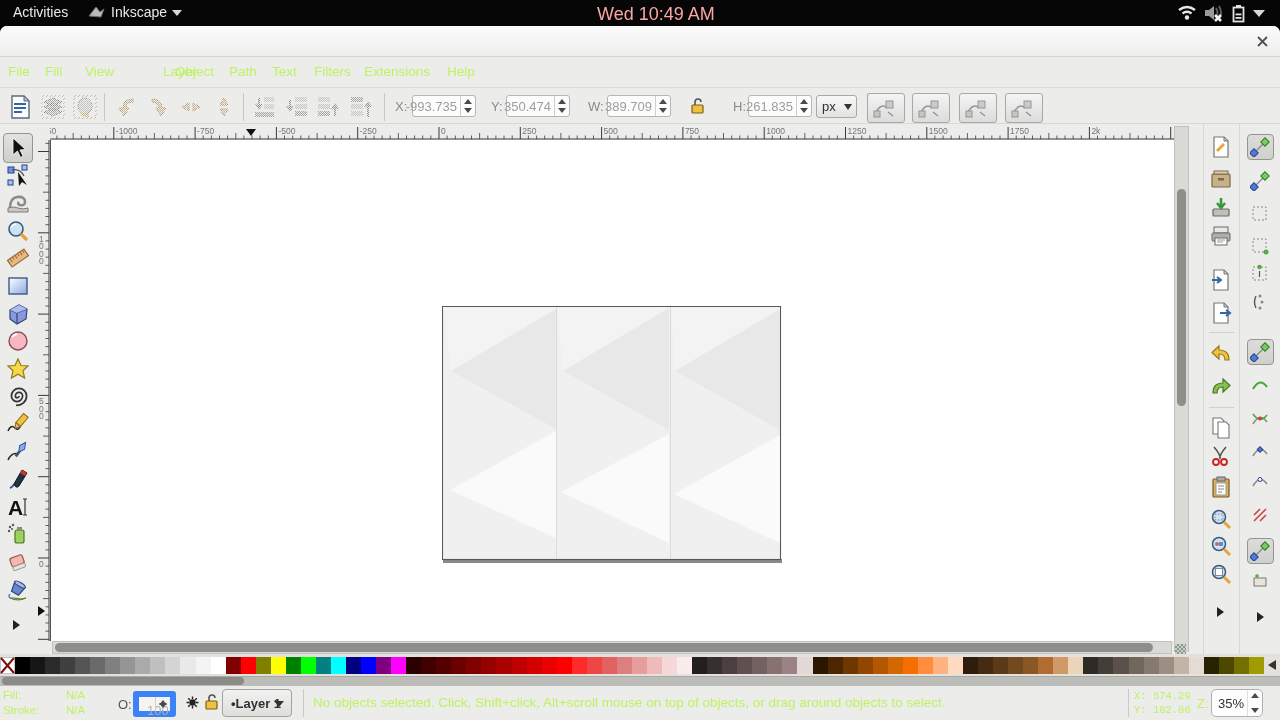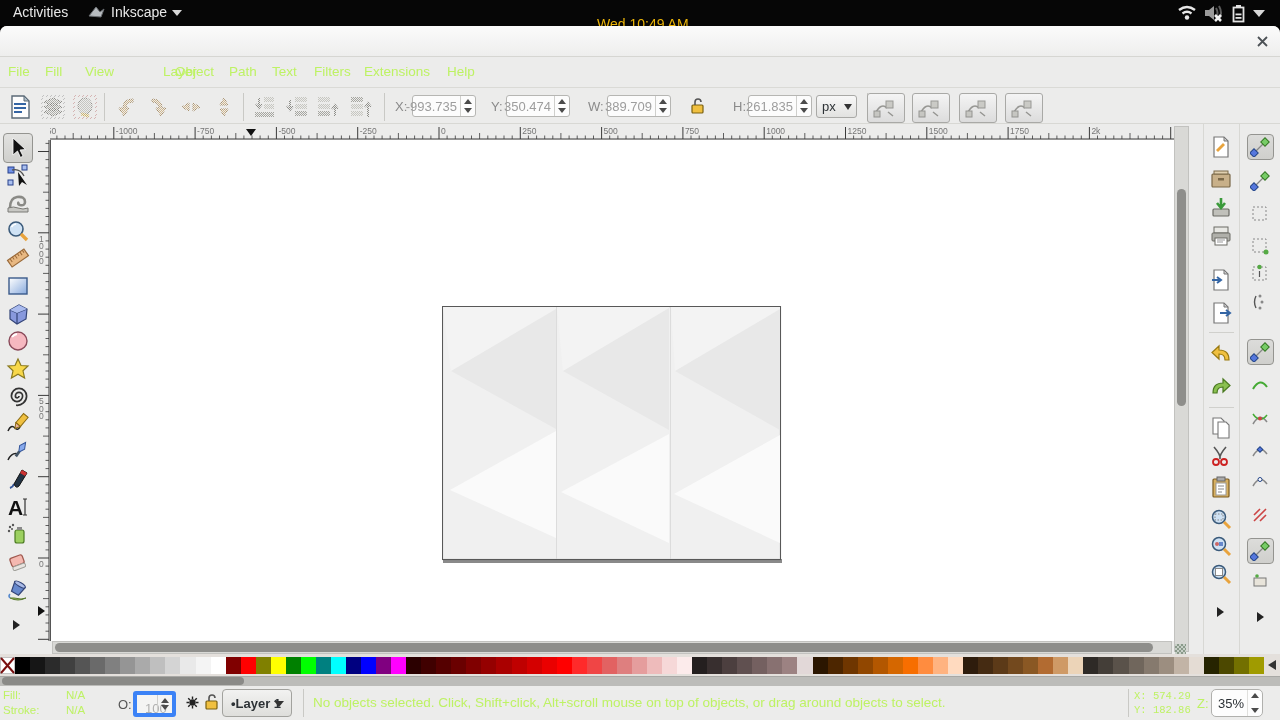--- a/index.html
+++ b/index.html
@@ -15,21 +15,21 @@
 .sep{position:absolute;width:1px;background:#c9c9c5;}
 </style></head><body>
 <div id="stage">
 <div class="ab" style="left:0;top:0;width:1280px;height:26px;background:#060606;"></div>
 <div class="ab" style="left:13px;top:4px;color:#e8e8e8;font-size:14px;">Activities</div>
 <svg class="ab" style="left:88px;top:5px;" width="17" height="15" viewBox="0 0 17 15">
       <path d="M1 11 L8 2 L12 7 L16 4 L13 12 Z" fill="#b8bcc0" stroke="#6a6e72" stroke-width="1"></path>
     </svg>
 <div class="ab" style="left:111px;top:4px;color:#e8e8e8;font-size:14px;">Inkscape</div>
 <div class="ab" style="left:172px;top:10px;width:0;height:0;border-left:5px solid transparent;border-right:5px solid transparent;border-top:6px solid #d8d8d8;"></div>
-<div class="ab" style="left:597px;top:16px;color:#eab308;font-size:14px;">Wed 10:49 AM</div>
+<div class="ab" style="left:597px;top:4px;color:#fca5a5;font-size:18px;">Wed 10:49 AM</div>
 <svg class="ab" style="left:1176px;top:4px;" width="22" height="18" viewBox="0 0 22 18">
 <path d="M3 6 Q11 0 19 6" stroke="#e6e6e6" stroke-width="2.4" fill="none"></path>
 <path d="M6.5 9.5 Q11 6.2 15.5 9.5" stroke="#e6e6e6" stroke-width="2.4" fill="none"></path>
 <circle cx="11" cy="13.5" r="2.2" fill="#e6e6e6"></circle>
     </svg>
 <svg class="ab" style="left:1203px;top:3px;" width="22" height="20" viewBox="0 0 22 20">
 <path d="M2 7 L6 7 L11 3 L11 17 L6 13 L2 13 Z" fill="#9a9a9a"></path>
 <path d="M13 5 Q16 10 13 15" stroke="#5c5c5c" stroke-width="2" fill="none"></path>
 <path d="M16 3 Q20 10 16 17" stroke="#5c5c5c" stroke-width="2" fill="none"></path>
 <path d="M12 12 L18 18 M18 12 L12 18" stroke="#f2f2f2" stroke-width="2.6"></path>
@@ -674,21 +674,21 @@
 <div class="ab" style="left:0;top:657px;width:1264px;height:17px;background:linear-gradient(90deg,transparent 0 15px,#000000 15.0px 30.0px,#161616 30.0px 45.1px,#2b2b2b 45.1px 60.1px,#404040 60.1px 75.2px,#555555 75.2px 90.2px,#6a6a6a 90.2px 105.3px,#808080 105.3px 120.3px,#959595 120.3px 135.4px,#aaaaaa 135.4px 150.4px,#bfbfbf 150.4px 165.5px,#d4d4d4 165.5px 180.5px,#e9e9e9 180.5px 195.6px,#f4f4f4 195.6px 210.6px,#ffffff 210.6px 225.7px,#800000 225.7px 240.7px,#ff0000 240.7px 255.8px,#808000 255.8px 270.8px,#ffff00 270.8px 285.9px,#008000 285.9px 300.9px,#00ff00 300.9px 316.0px,#008080 316.0px 331.0px,#00ffff 331.0px 346.1px,#000080 346.1px 361.1px,#0000ff 361.1px 376.2px,#800080 376.2px 391.2px,#ff00ff 391.2px 406.3px,#2b0000 406.3px 421.3px,#400000 421.3px 436.3px,#550000 436.3px 451.4px,#6a0000 451.4px 466.4px,#800000 466.4px 481.5px,#950000 481.5px 496.5px,#aa0000 496.5px 511.6px,#bf0000 511.6px 526.6px,#d40000 526.6px 541.7px,#ea0000 541.7px 556.7px,#ff0000 556.7px 571.8px,#ff2a2a 571.8px 586.8px,#f04545 586.8px 601.9px,#e26262 601.9px 616.9px,#de7f7f 616.9px 632.0px,#e59d9d 632.0px 647.0px,#eebbbb 647.0px 662.1px,#f6d8d8 662.1px 677.1px,#fcebeb 677.1px 692.2px,#241f1f 692.2px 707.2px,#382f2f 707.2px 722.3px,#4c3f3f 722.3px 737.3px,#605050 737.3px 752.4px,#746060 752.4px 767.4px,#887171 767.4px 782.5px,#9c8282 782.5px 797.5px,#e2d8d8 797.5px 812.6px,#2b1600 812.6px 827.6px,#4d2600 827.6px 842.7px,#6f3600 842.7px 857.7px,#914700 857.7px 872.7px,#b35700 872.7px 887.8px,#d56700 887.8px 902.8px,#f76e00 902.8px 917.9px,#ff8c3f 917.9px 932.9px,#ffb380 932.9px 948.0px,#ffdabf 948.0px 963.0px,#2e1c0c 963.0px 978.1px,#452b12 978.1px 993.1px,#5c3a18 993.1px 1008.2px,#73491e 1008.2px 1023.2px,#8a5824 1023.2px 1038.3px,#b26b31 1038.3px 1053.3px,#cf9a66 1053.3px 1068.4px,#ecd4b8 1068.4px 1083.4px,#2e2a26 1083.4px 1098.5px,#443e38 1098.5px 1113.5px,#5a524a 1113.5px 1128.6px,#70665c 1128.6px 1143.6px,#867a6e 1143.6px 1158.7px,#9c8e80 1158.7px 1173.7px,#c2b4a6 1173.7px 1188.8px,#e4dcd4 1188.8px 1203.8px,#262400 1203.8px 1218.9px,#4c4800 1218.9px 1233.9px,#737000 1233.9px 1249.0px,#a09b00 1249.0px 1264.0px);"></div>
 <div class="ab" style="left:1268px;top:660px;width:0;height:0;border-top:5px solid transparent;border-bottom:5px solid transparent;border-right:8px solid #333;"></div>
 <div class="ab" style="left:0;top:676px;width:1280px;height:10px;background:#bcbcb9;border-top:1px solid #a8a8a5;"></div>
 <div class="ab" style="left:2px;top:677px;width:242px;height:8px;background:#8a8a87;border-radius:4px;"></div>
 <div class="ab" style="left:0;top:686px;width:1280px;height:34px;background:#ececeb;"></div>
 <div class="ab lbl" style="left:3px;top:689px;font-size:11.5px;">Fill:</div>
 <div class="ab lbl" style="left:3px;top:704px;font-size:11.5px;">Stroke:</div>
 <div class="ab lbl" style="left:66px;top:689px;font-size:11.5px;">N/A</div>
 <div class="ab lbl" style="left:66px;top:704px;font-size:11.5px;">N/A</div>
 <div class="ab" style="left:118px;top:697px;font-size:13px;color:#555;">O:</div>
-<div class="ab" style="left:133px;top:691px;width:43px;height:26px;background:#f4f4f3;border:4px solid #3b82f6;border-radius:3px;">
+<div class="ab" style="left:133px;top:691px;width:43px;height:26px;background:#f4f4f3;border:6px solid #3b82f6;border-radius:3px;">
       <span style="position:absolute;left:8px;top:6px;font-size:13px;color:#b0b0b0;">100</span>
       <span class="spin" style="border-left:1px solid #d0d0cd;"></span>
     </div>
 <svg class="ab" style="left:186px;top:696px;" width="13" height="13" viewBox="0 0 13 13">
       <circle cx="6.5" cy="6.5" r="3.2" fill="#222"></circle>
       <g stroke="#222" stroke-width="1.4">
         <path d="M6.5 0.5 V3 M6.5 10 V12.5 M0.5 6.5 H3 M10 6.5 H12.5 M2.2 2.2 L4 4 M9 9 L10.8 10.8 M10.8 2.2 L9 4 M4 9 L2.2 10.8"></path>
       </g>
     </svg>
 <svg class="ab" style="left:204px;top:693px;" width="15" height="17" viewBox="0 0 15 17">

